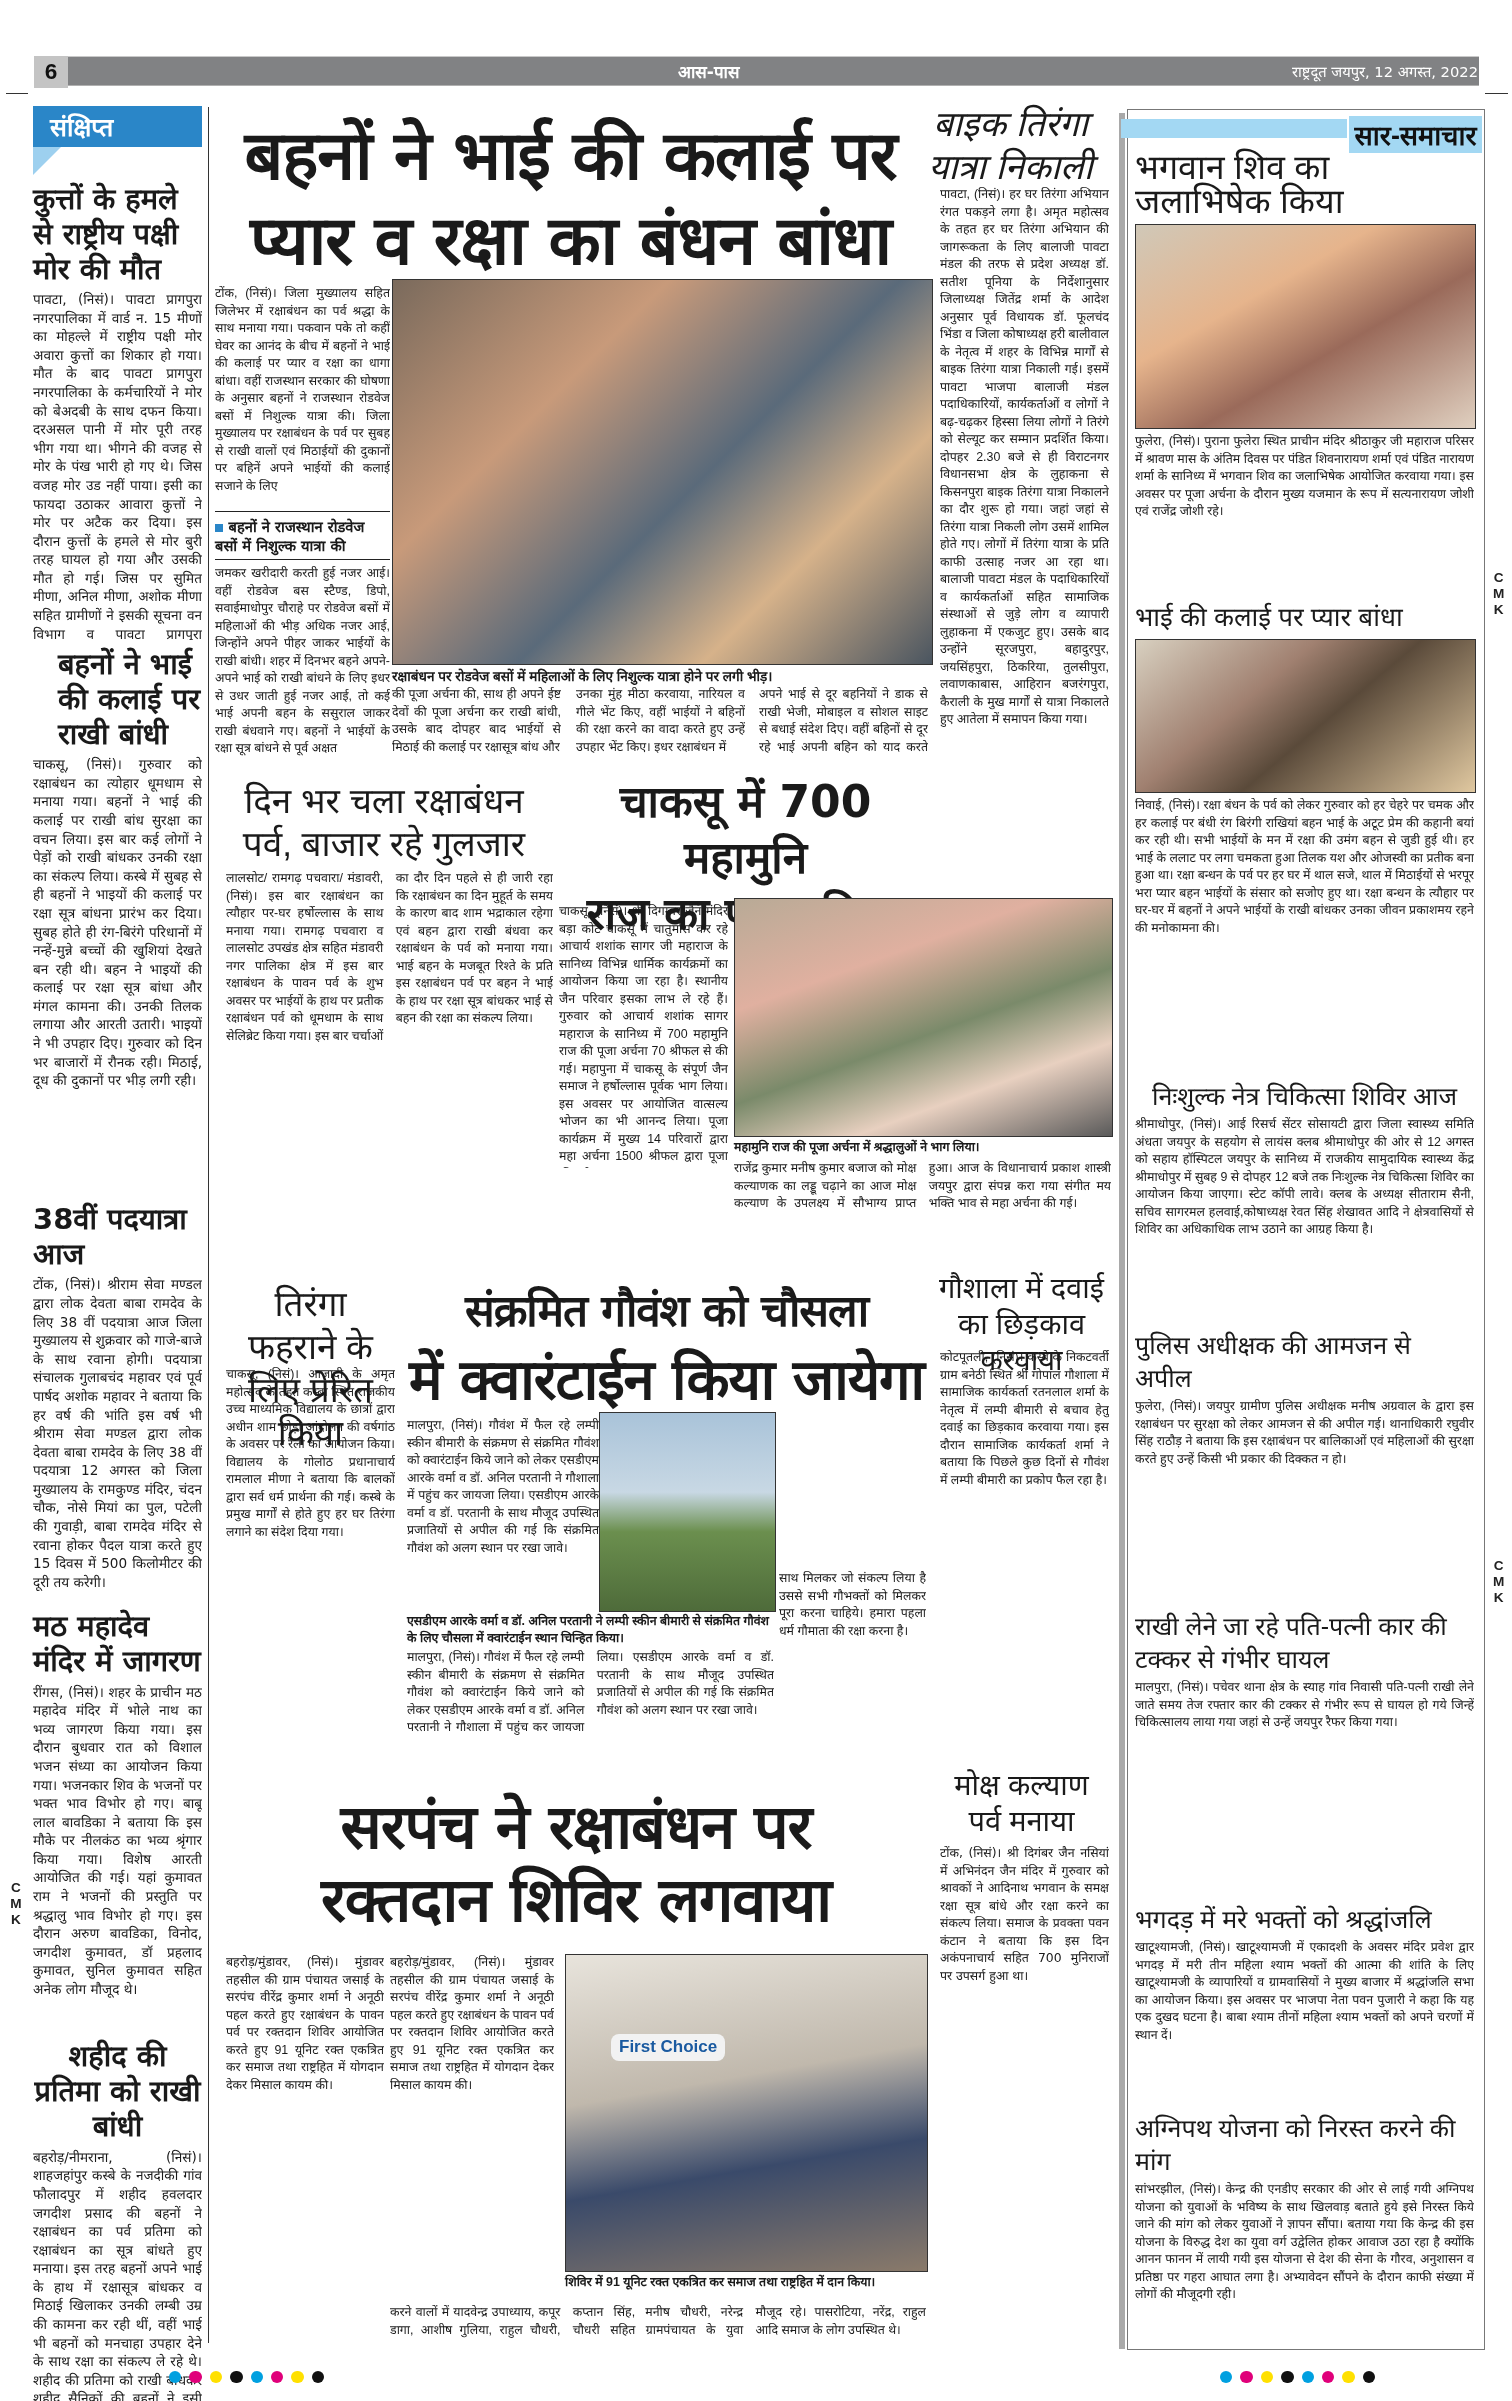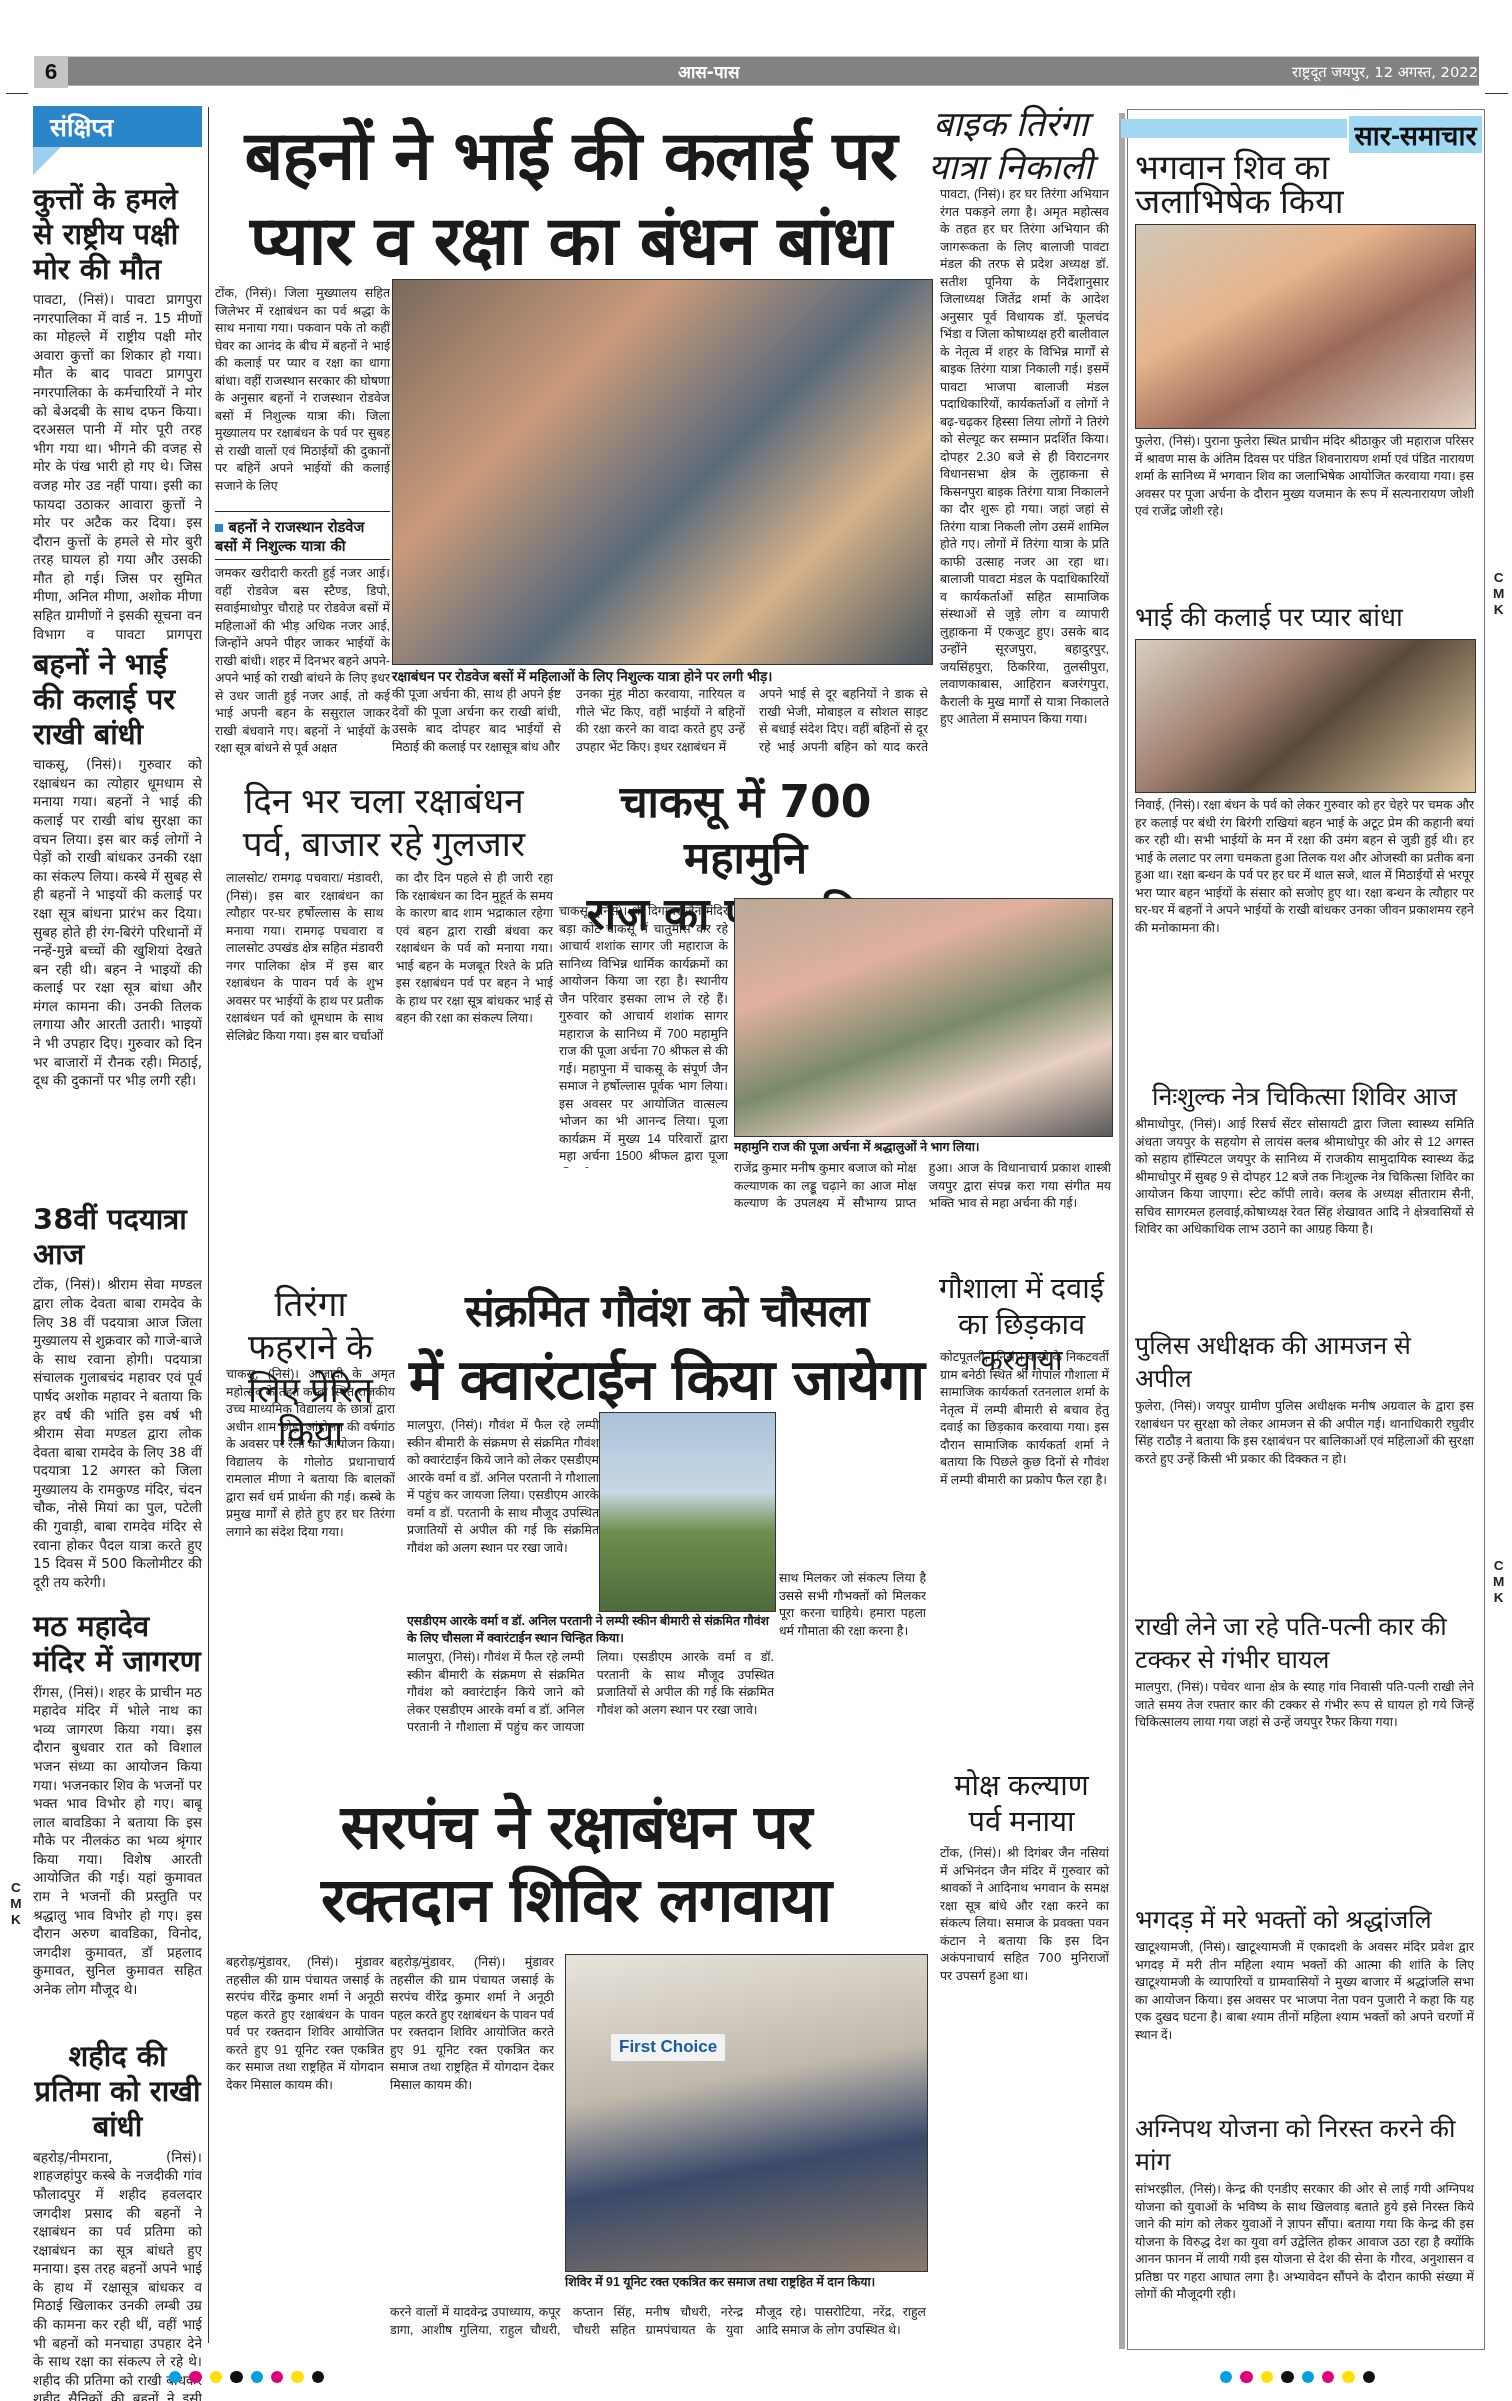--- a/index.html
+++ b/index.html
@@ -49,21 +49,21 @@
 <div class="abs colrule" style="left:208px;top:107px;height:2236px;"></div>
 <div class="abs thickrule" style="left:1119px;top:113px;height:2236px;"></div>
 
 <div class="abs" style="left:33px;top:106px;width:169px;">
   <div class="badge-blue">संक्षिप्त</div>
   <div class="badge-tail"></div>
 
   <div class="h-small" style="margin-top:6.8px;">कुत्तों के हमले से राष्ट्रीय पक्षी मोर की मौत</div>
   <div class="body" style="margin-top:3.4px;height:350px;overflow:hidden;">पावटा, (निसं)। पावटा प्रागपुरा नगरपालिका में वार्ड न. 15 मीणों का मोहल्ले में राष्ट्रीय पक्षी मोर अवारा कुत्तों का शिकार हो गया। मौत के बाद पावटा प्रागपुरा नगरपालिका के कर्मचारियों ने मोर को बेअदबी के साथ दफन किया। दरअसल पानी में मोर पूरी तरह भीग गया था। भीगने की वजह से मोर के पंख भारी हो गए थे। जिस वजह मोर उड नहीं पाया। इसी का फायदा उठाकर आवारा कुत्तों ने मोर पर अटैक कर दिया। इस दौरान कुत्तों के हमले से मोर बुरी तरह घायल हो गया और उसकी मौत हो गई। जिस पर सुमित मीणा, अनिल मीणा, अशोक मीणा सहित ग्रामीणों ने इसकी सूचना वन विभाग व पावटा प्रागपुरा नगरपालिका को दी। सूचना मिलते ही पावटा प्रागपुरा नगरपालिका के कर्मचारी मौके पर पहुंचे। मृत मोर को लेकर बाद में बेअदबी के साथ मोर को दफना दिया।</div>
 
-  <div class="h-small" style="margin-top:6.8px;">बहनों ने भाई की कलाई पर राखी बांधी</div>
+  <div class="h-small" style="margin-top:6.8px;margin-left:25px;">बहनों ने भाई की कलाई पर राखी बांधी</div>
   <div class="body" style="margin-top:3.4px;height:440px;overflow:hidden;">चाकसू, (निसं)। गुरुवार को रक्षाबंधन का त्योहार धूमधाम से मनाया गया। बहनों ने भाई की कलाई पर राखी बांध सुरक्षा का वचन लिया। इस बार कई लोगों ने पेड़ों को राखी बांधकर उनकी रक्षा का संकल्प लिया। कस्बे में सुबह से ही बहनों ने भाइयों की कलाई पर रक्षा सूत्र बांधना प्रारंभ कर दिया। सुबह होते ही रंग-बिरंगे परिधानों में नन्हें-मुन्ने बच्चों की खुशियां देखते बन रही थी। बहन ने भाइयों की कलाई पर रक्षा सूत्र बांधा और मंगल कामना की। उनकी तिलक लगाया और आरती उतारी। भाइयों ने भी उपहार दिए। गुरुवार को दिन भर बाजारों में रौनक रही। मिठाई, दूध की दुकानों पर भीड़ लगी रही।</div>
 
   <div class="h-small" style="margin-top:6.8px;">38वीं पदयात्रा आज</div>
   <div class="body" style="margin-top:3.4px;height:327px;overflow:hidden;">टोंक, (निसं)। श्रीराम सेवा मण्डल द्वारा लोक देवता बाबा रामदेव के लिए 38 वीं पदयात्रा आज जिला मुख्यालय से शुक्रवार को गाजे-बाजे के साथ रवाना होगी। पदयात्रा संचालक गुलाबचंद महावर एवं पूर्व पार्षद अशोक महावर ने बताया कि हर वर्ष की भांति इस वर्ष भी श्रीराम सेवा मण्डल द्वारा लोक देवता बाबा रामदेव के लिए 38 वीं पदयात्रा 12 अगस्त को जिला मुख्यालय के रामकुण्ड मंदिर, चंदन चौक, नोसे मियां का पुल, पटेली की गुवाड़ी, बाबा रामदेव मंदिर से रवाना होकर पैदल यात्रा करते हुए 15 दिवस में 500 किलोमीटर की दूरी तय करेगी।</div>
 
   <div class="h-small" style="margin-top:6.8px;">मठ महादेव मंदिर में जागरण</div>
   <div class="body" style="margin-top:3.4px;height:350px;overflow:hidden;">रींगस, (निसं)। शहर के प्राचीन मठ महादेव मंदिर में भोले नाथ का भव्य जागरण किया गया। इस दौरान बुधवार रात को विशाल भजन संध्या का आयोजन किया गया। भजनकार शिव के भजनों पर भक्त भाव विभोर हो गए। बाबू लाल बावडिका ने बताया कि इस मौके पर नीलकंठ का भव्य श्रृंगार किया गया। विशेष आरती आयोजित की गई। यहां कुमावत राम ने भजनों की प्रस्तुति पर श्रद्धालु भाव विभोर हो गए। इस दौरान अरुण बावडिका, विनोद, जगदीश कुमावत, डॉ प्रहलाद कुमावत, सुनिल कुमावत सहित अनेक लोग मौजूद थे।</div>
 
   <div class="h-small" style="margin-top:6.8px;text-align:center;">शहीद की प्रतिमा को राखी बांधी</div>
   <div class="body" style="margin-top:3.4px;height:350px;overflow:hidden;">बहरोड़/नीमराना, (निसं)। शाहजहांपुर कस्बे के नजदीकी गांव फौलादपुर में शहीद हवलदार जगदीश प्रसाद की बहनों ने रक्षाबंधन का पर्व प्रतिमा को रक्षाबंधन का सूत्र बांधते हुए मनाया। इस तरह बहनों अपने भाई के हाथ में रक्षासूत्र बांधकर व मिठाई खिलाकर उनकी लम्बी उम्र की कामना कर रही थीं, वहीं भाई भी बहनों को मनचाहा उपहार देने के साथ रक्षा का संकल्प ले रहे थे। शहीद की प्रतिमा को राखी बांधकर शहीद सैनिकों की बहनों ने इसी परंपरा को निभा रही थीं। फौलादपुर में शहीद हवलदार जगदीश प्रसाद की प्रतिमा पर बहनों ने राखी बांधी।</div>
@@ -121,21 +121,21 @@
 <div class="abs h-cond" style="left:937px;top:1767px;width:169px;font-size:29px;line-height:36px;">मोक्ष कल्याण पर्व मनाया</div>
 <div class="abs body" style="left:940px;top:1844px;width:169px;height:508px;overflow:hidden;font-size:12.4px;line-height:17.5px;">टोंक, (निसं)। श्री दिगंबर जैन नसियां में अभिनंदन जैन मंदिर में गुरुवार को श्रावकों ने आदिनाथ भगवान के समक्ष रक्षा सूत्र बांधे और रक्षा करने का संकल्प लिया। समाज के प्रवक्ता पवन कंटान ने बताया कि इस दिन अकंपनाचार्य सहित 700 मुनिराजों पर उपसर्ग हुआ था।</div>
 
 <div class="abs" style="left:226px;top:1790px;width:700px;">
   <div class="h-big" style="font-size:61px;line-height:73px;">सरपंच ने रक्षाबंधन पर</div>
   <div class="h-big" style="font-size:61px;line-height:73px;">रक्तदान शिविर लगवाया</div>
 </div>
 <div class="abs body-cond" style="left:226px;top:1954px;width:158px;height:395px;overflow:hidden;">बहरोड़/मुंडावर, (निसं)। मुंडावर तहसील की ग्राम पंचायत जसाई के सरपंच वीरेंद्र कुमार शर्मा ने अनूठी पहल करते हुए रक्षाबंधन के पावन पर्व पर रक्तदान शिविर आयोजित करते हुए 91 यूनिट रक्त एकत्रित कर समाज तथा राष्ट्रहित में योगदान देकर मिसाल कायम की।</div>
 <div class="abs body-cond" style="left:390px;top:1954px;width:164px;height:350px;overflow:hidden;">बहरोड़/मुंडावर, (निसं)। मुंडावर तहसील की ग्राम पंचायत जसाई के सरपंच वीरेंद्र कुमार शर्मा ने अनूठी पहल करते हुए रक्षाबंधन के पावन पर्व पर रक्तदान शिविर आयोजित करते हुए 91 यूनिट रक्त एकत्रित कर समाज तथा राष्ट्रहित में योगदान देकर मिसाल कायम की।</div>
 <div class="abs photo g4" style="left:565px;top:1954px;width:361px;height:316px;">
-  <div class="abs" style="left:45px;top:79px;background:#f2f2f2;color:#1a5aa0;font:bold 17px 'Liberation Sans',sans-serif;padding:3.4px 8px;border-radius:1px;">First Choice</div>
+  <div class="abs" style="left:45px;top:79px;background:#f2f2f2;color:#1a5aa0;font:bold 17px 'Liberation Sans',sans-serif;padding:3.4px 8px;border-radius:8px;">First Choice</div>
 </div>
 <div class="abs caption" style="left:565px;top:2273px;width:361px;font-size:12.4px;">शिविर में 91 यूनिट रक्त एकत्रित कर समाज तथा राष्ट्रहित में दान किया।</div>
 <div class="abs body-cond" style="left:390px;top:2304px;width:536px;height:45px;overflow:hidden;column-count:3;column-gap:12.4px;">करने वालों में यादवेन्द्र उपाध्याय, कपूर डागा, आशीष गुलिया, राहुल चौधरी, कप्तान सिंह, मनीष चौधरी, नरेन्द्र चौधरी सहित ग्रामपंचायत के युवा मौजूद रहे। पासरोटिया, नरेंद्र, राहुल आदि समाज के लोग उपस्थित थे।</div>
 
 <div class="abs box" style="left:1127px;top:109px;width:356px;height:2239px;"></div>
 <div class="abs sar-bar" style="left:1121px;top:119px;width:226px;height:19px;"></div>
 <div class="abs sar-label" style="left:1349px;top:116px;">सार-समाचार</div>
 
 <div class="abs" style="left:1135px;top:150px;width:339px;">
   <div class="h-cond" style="text-align:left;font-size:34px;line-height:34px;">भगवान शिव का जलाभिषेक किया</div>

